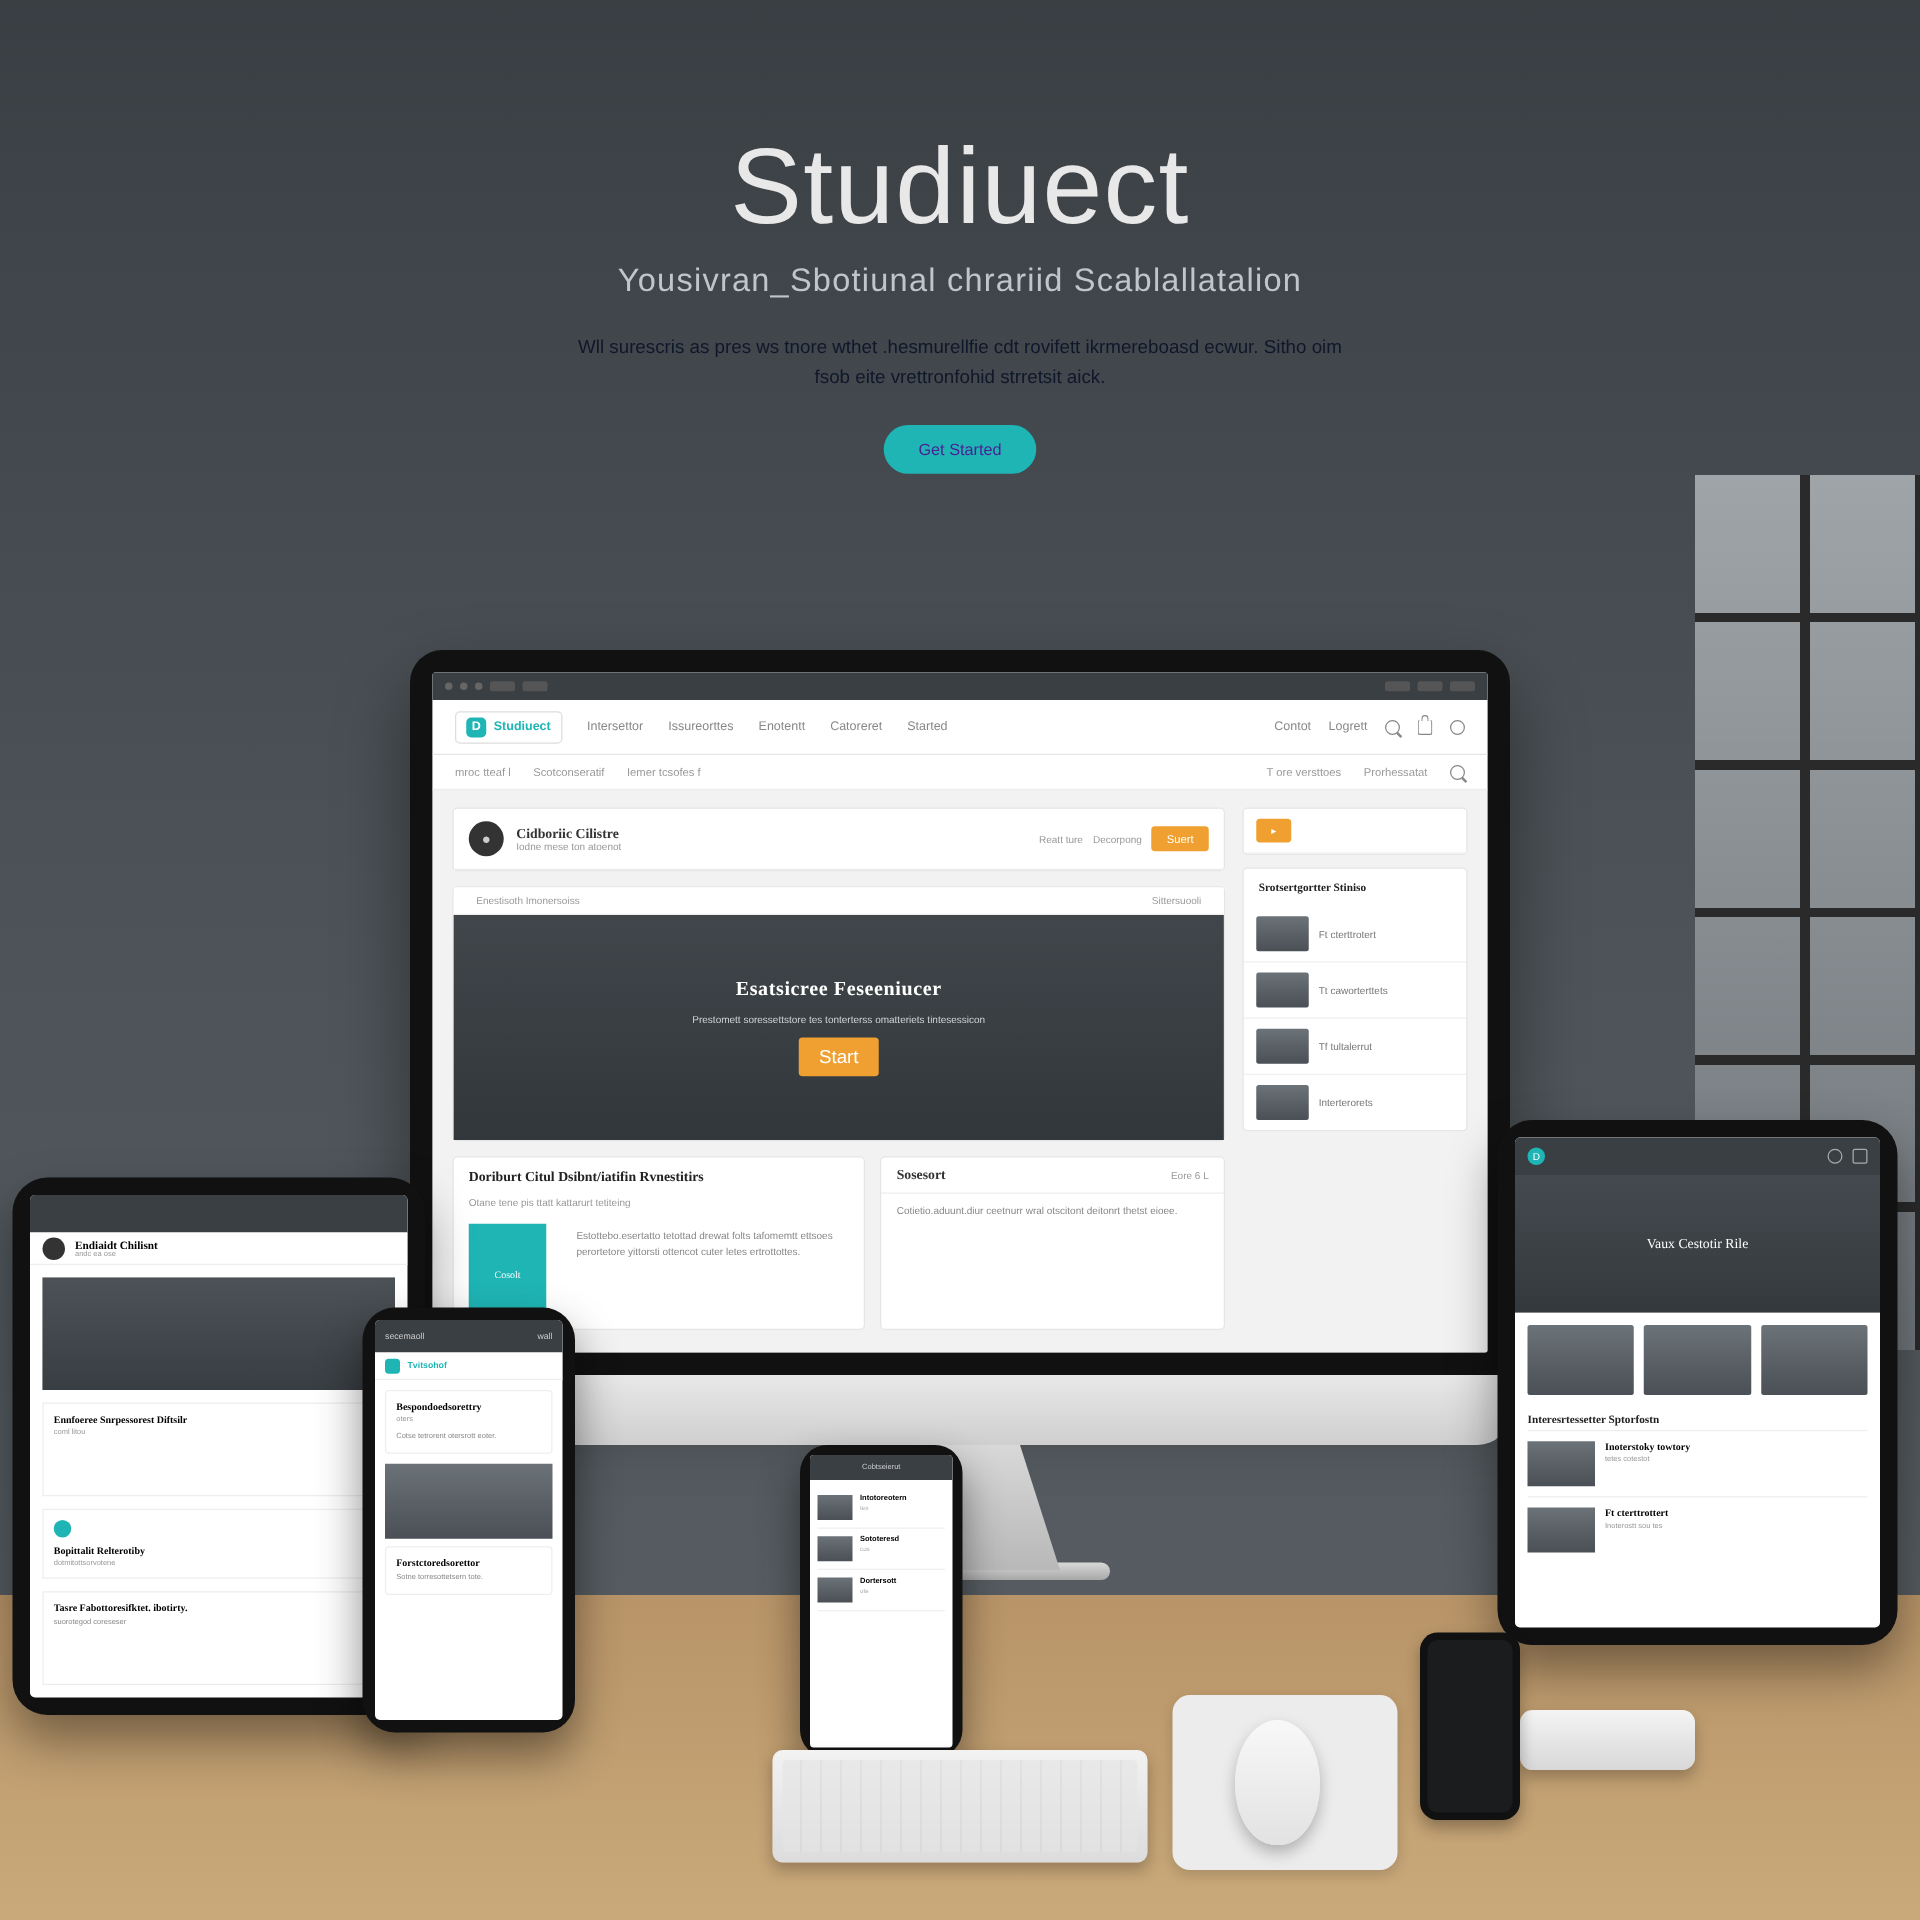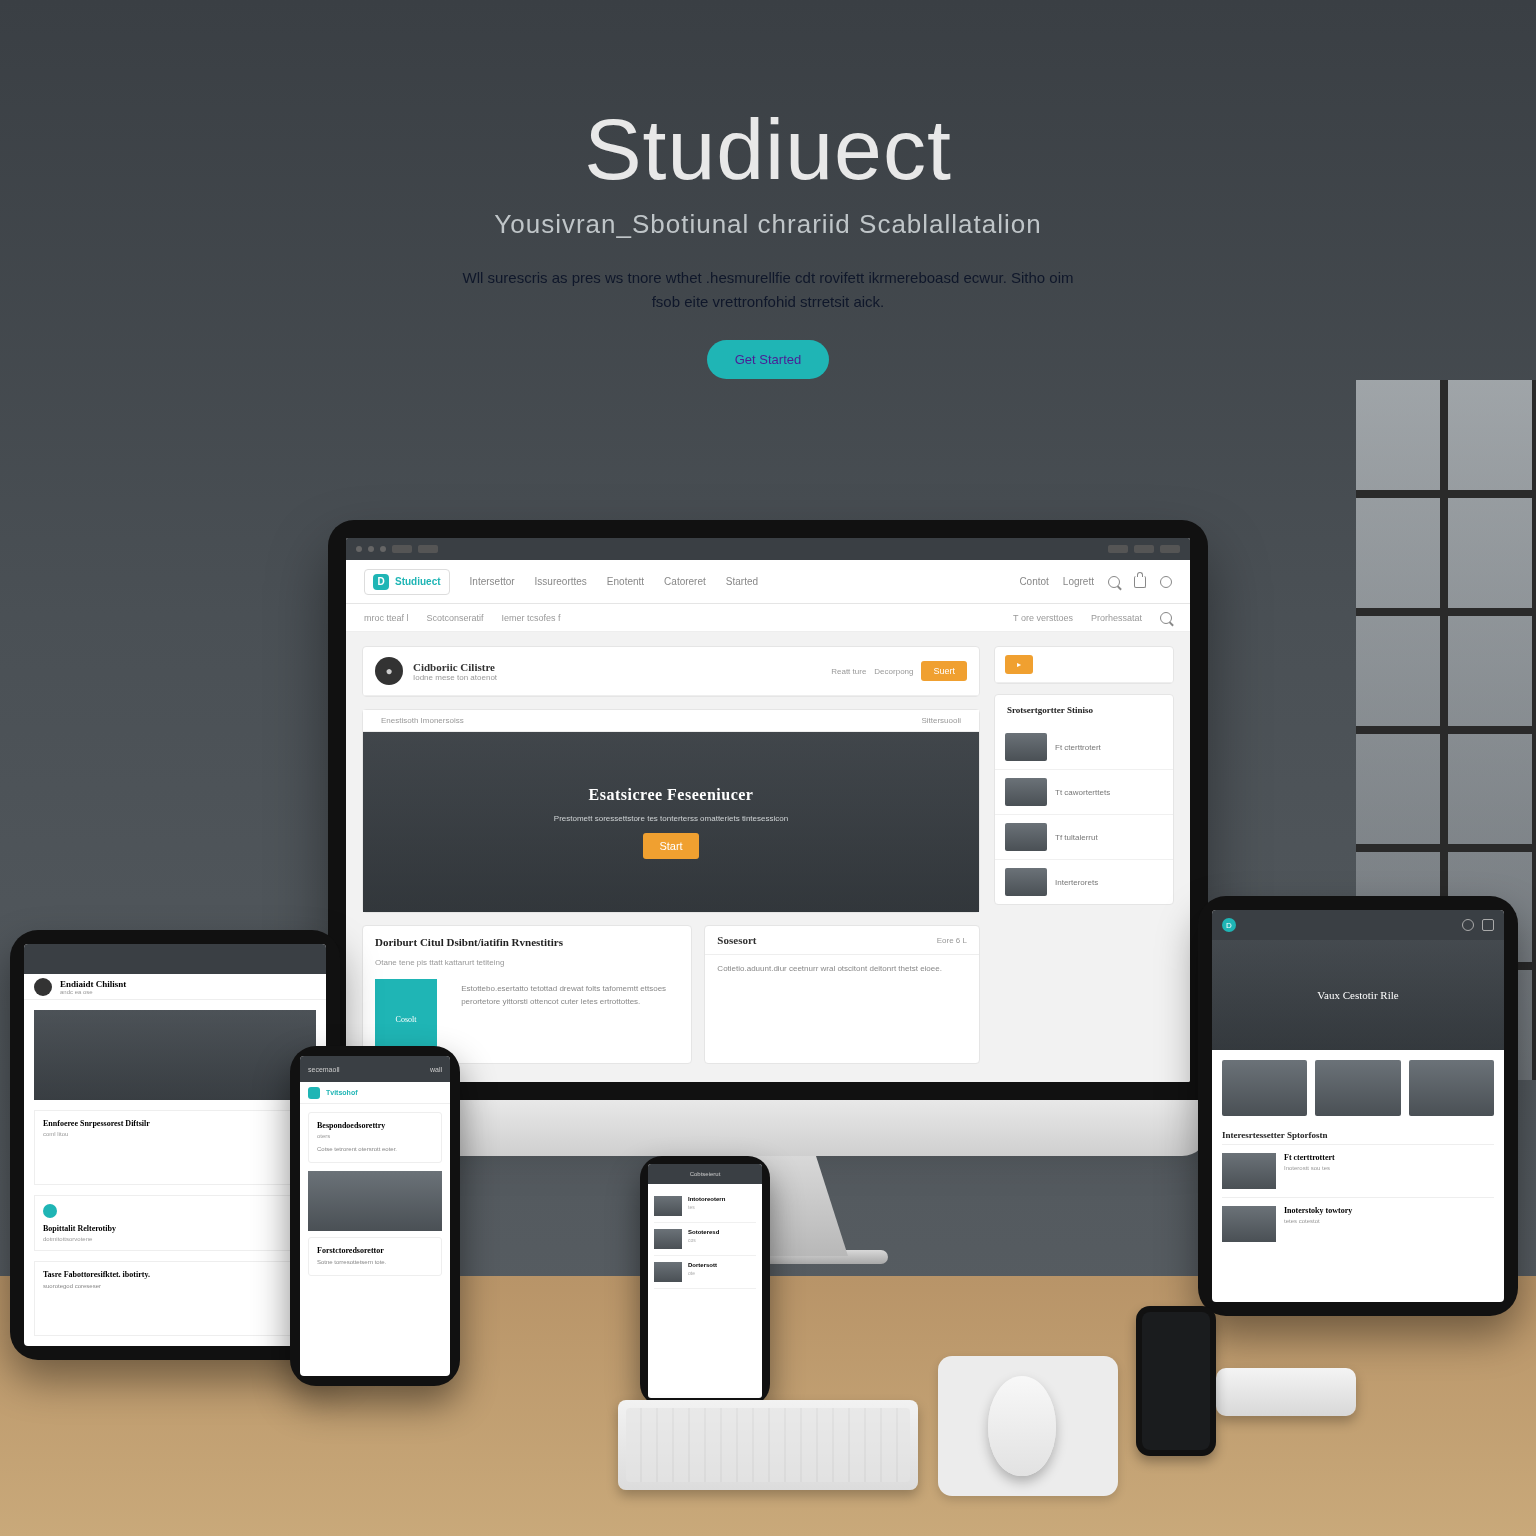--- a/index.html
+++ b/index.html
@@ -175,38 +175,38 @@
   .btn-sm{padding:5px 12px;border-radius:3px;font-size:9px;background:#f0a030;color:#fff;}
 
   .hero-card .img{
     height:180px;
     background:linear-gradient(rgba(30,34,38,.55),rgba(30,34,38,.55)),
       linear-gradient(180deg,#6b7278,#4a5055);
     display:flex;flex-direction:column;align-items:center;justify-content:center;color:#fff;gap:10px;
   }
   .hero-card .img .t{font-family:Georgia,serif;font-size:16px;font-weight:600;letter-spacing:.5px;}
   .hero-card .img .s{font-size:8px;color:#cfd3d5;}
-  .btn-orange{background:#f0a030;color:#fff;padding:7px 16px;border-radius:3px;font-size:11px;}
+  .btn-orange{background:#f0a030;color:#fff;padding:7px 16px;border-radius:3px;font-size:15px;}
 
   .content-row{display:flex;gap:12px;}
   .content-left{flex:1.2;}
   .content-right{flex:1;}
   .section-title{font-family:Georgia,serif;font-size:11px;font-weight:700;color:#222;padding:10px 12px;}
   .section-sub{font-size:8px;color:#999;padding:0 12px 8px;}
   .thumb-teal{width:110px;height:80px;background:#1fb5b5;margin:4px 12px;color:#fff;font-size:8px;display:flex;align-items:center;justify-content:center;font-family:Liberation Serif, serif;}
   .para{font-size:8px;color:#888;line-height:1.6;padding:8px 12px;}
 
   .side-mini .row{display:flex;align-items:center;gap:8px;padding:8px 10px;border-bottom:1px solid #f0f0f0;font-size:8px;color:#777;text-align:right;}
   .side-mini .row:last-child{border-bottom:none;}
   .mini-thumb{width:42px;height:28px;background:linear-gradient(#6b7278,#4a5055);border-radius:2px;position:relative;}
   .mini-thumb::after{content:"";position:absolute;inset:0;display:flex;align-items:center;justify-content:center;color:#fff;}
 
   
   .tablet-left{
-    position:absolute;left:10px;bottom:176px;width:330px;height:430px;
+    position:absolute;left:10px;bottom:164px;width:330px;height:430px;
     background:#111;border-radius:28px;padding:14px;
     box-shadow:0 20px 40px rgba(0,0,0,.4);
   }
   .tablet-left .scr{width:100%;height:100%;background:#fff;border-radius:4px;overflow:hidden;display:flex;flex-direction:column;}
   .tl-topbar{height:30px;background:#3a3f44;}
   .tl-sub{height:26px;background:#fff;border-bottom:1px solid #eee;display:flex;align-items:center;padding:0 10px;gap:8px;}
   .tl-sub .av{width:18px;height:18px;border-radius:50%;background:#333;}
   .tl-sub .t{font-family:Georgia,serif;font-size:9px;font-weight:700;}
   .tl-body{flex:1;padding:10px;display:flex;flex-direction:column;gap:10px;overflow:hidden;}
   .tl-hero{height:90px;background:linear-gradient(rgba(30,34,38,.4),rgba(30,34,38,.4)),linear-gradient(#6b7278,#4a5055);}
@@ -487,29 +487,29 @@
     <div class="tr-grid">
       <div class="cell"></div>
       <div class="cell"></div>
       <div class="cell"></div>
     </div>
     <div class="section-title" style="font-size:9px;padding:4px 10px;">Interesrtessetter Sptorfostn</div>
     <div class="tr-list">
       <div class="it">
         <div class="th"></div>
         <div>
-            <div class="tt">Ft cterttrottert</div>
-        <div class="mm">Inoterostt sou tes</div>
+            <div class="tt">Inoterstoky towtory</div>
+        <div class="mm">tetes cotestot</div>
           </div>
       </div>
       <div class="it">
         <div class="th"></div>
         <div>
-            <div class="tt">Inoterstoky towtory</div>
-        <div class="mm">tetes cotestot</div>
+            <div class="tt">Ft cterttrottert</div>
+        <div class="mm">Inoterostt sou tes</div>
           </div>
       </div>
     </div>
   </div>
 </div>
 
 <div class="phone-l">
   <div class="scr">
     <div class="pl-top">
       <span>secemaoll</span>

